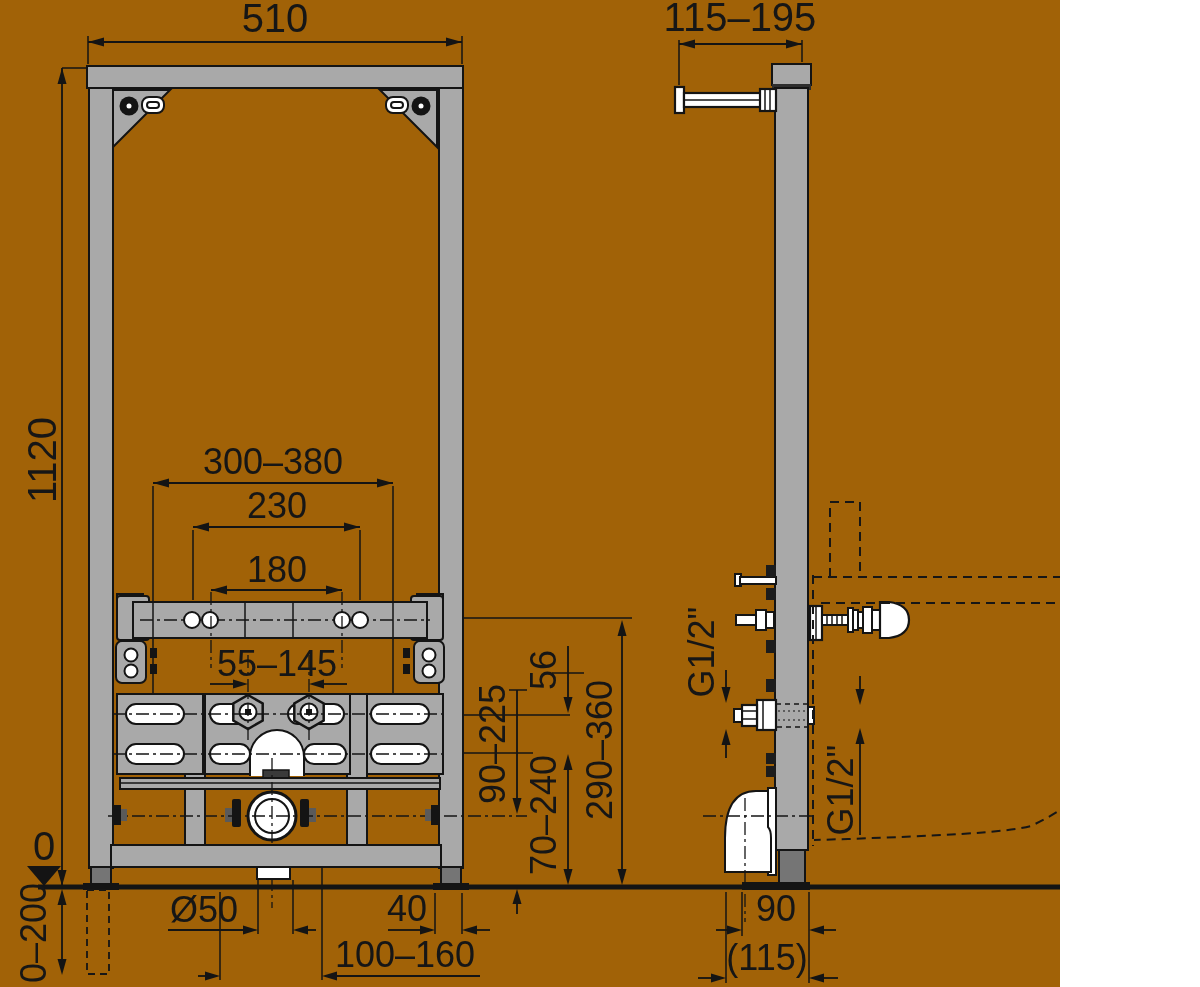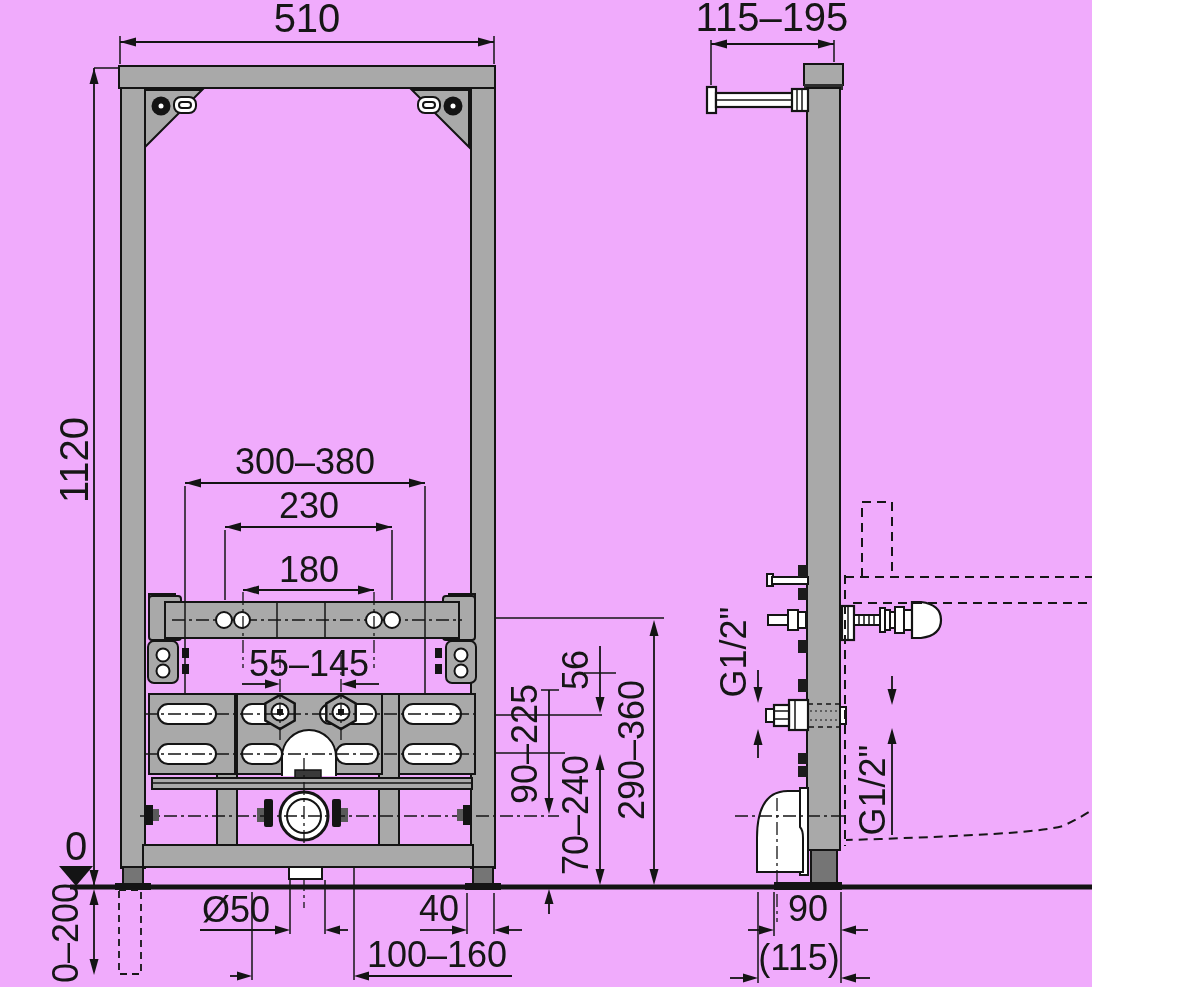--- a/index.html
+++ b/index.html
@@ -1,16 +1,16 @@
 <!DOCTYPE html>
 <html><head>
 <meta charset="utf-8">
 <style>
   html,body { margin:0; padding:0; background:#ffffff; }
-  #canvas { position:relative; width:1060px; height:987px; background:#f0abfc; overflow:hidden;padding-left:32px; }
+  #canvas { position:relative; width:1060px; height:987px; background:#a16207; overflow:hidden; }
   svg text { font-family:"Liberation Sans","DejaVu Sans",sans-serif; fill:#161616; }
   .dimtxt  { font-size:36px; }
   .dimbig  { font-size:40px; }
   .steel   { fill:#a9a9a9; stroke:#141414; stroke-width:2; }
   .steel25 { fill:#a9a9a9; stroke:#141414; stroke-width:2.5; }
   .darksteel { fill:#757575; stroke:#141414; stroke-width:2; }
   .white   { fill:#ffffff; stroke:#141414; stroke-width:2; }
   .white22 { fill:#ffffff; stroke:#141414; stroke-width:2.2; }
   .blackfill { fill:#141414; stroke:none; }
   .thin    { stroke:#141414; stroke-width:1.5; fill:none; }

